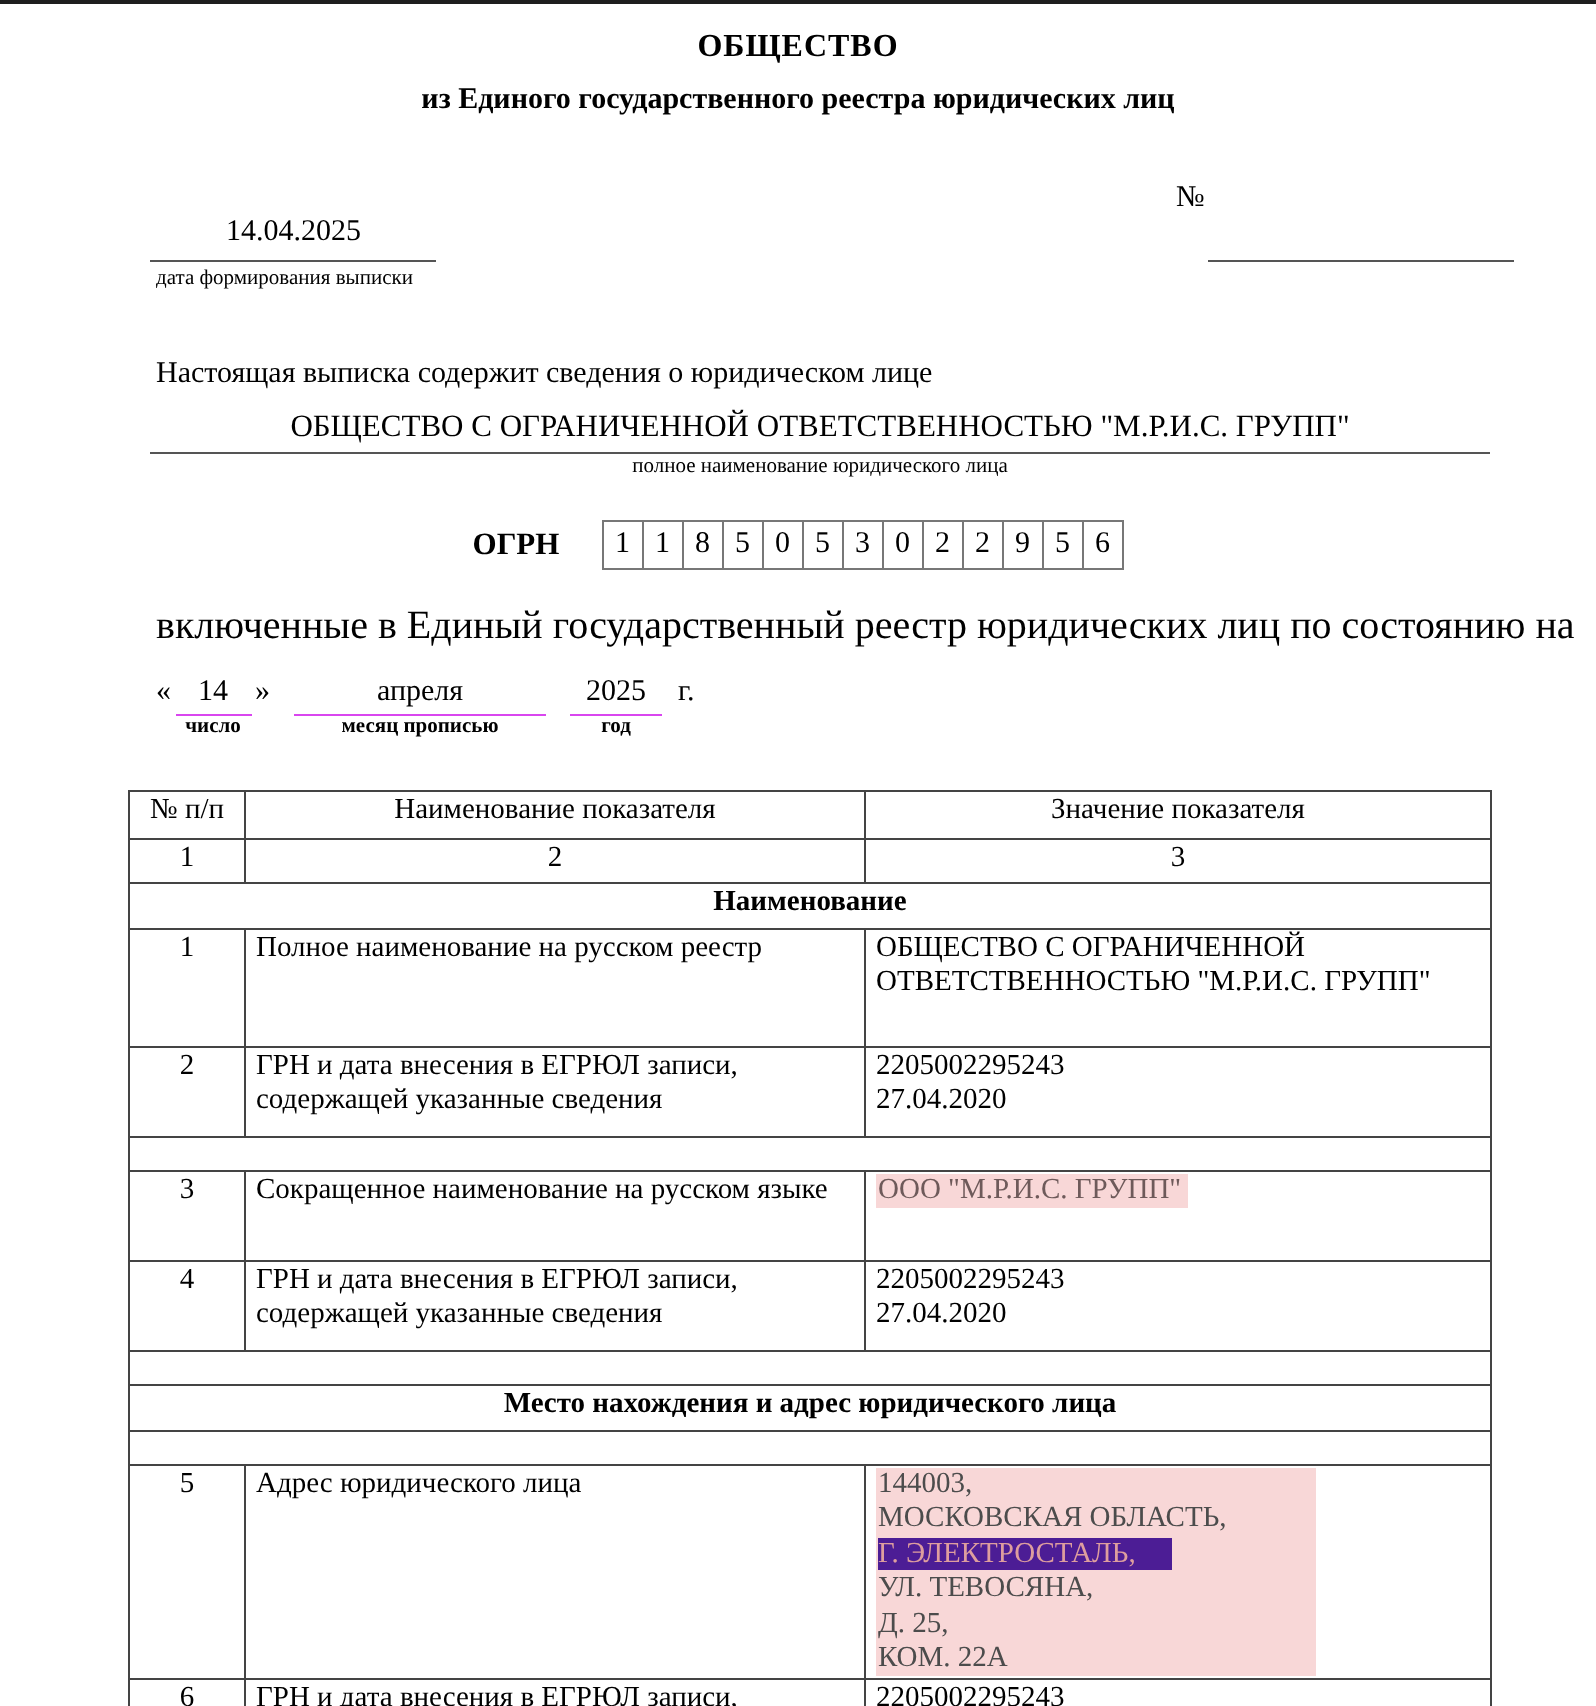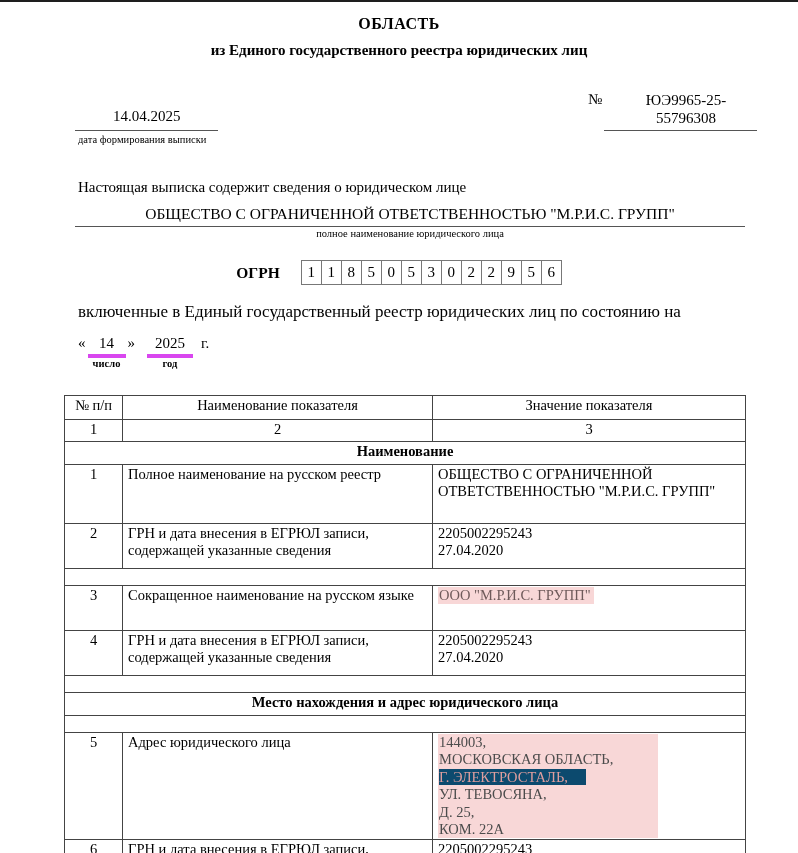--- a/index.html
+++ b/index.html
@@ -32,26 +32,26 @@
   .company-label { width:670px; margin-left:75px; text-align:center; font-size:10.5px; margin-top:1px; }
 
   .ogrn-row { margin-top:21px; display:flex; justify-content:center; align-items:center; }
   .ogrn-label { font-weight:bold; font-size:15.5px; margin-right:22px; }
   .ogrn-boxes { display:inline-flex; }
   .ogrn-digit {
     width:19px; height:23px; border:1px solid #777; margin-left:-1px;
     display:inline-flex; align-items:center; justify-content:center; font-size:15px;
   }
 
-  .included { margin:17px 0 0 78px; font-size:17px; }
+  .included { margin:17px 0 0 78px; font-size:20px; }
 
   .date-words { margin:12px 0 0 78px; font-size:15px; display:flex; align-items:flex-start; }
   .quote { padding-top:1px; }
   .seg { display:inline-flex; flex-direction:column; align-items:center; }
-  .seg .v { width:100%; text-align:center; border-bottom:4px solid #d946ef; padding:1px 0 2px; box-sizing:border-box; }
+  .seg .v { width:100%; text-align:center; border-bottom:1px solid #d946ef; padding:1px 0 2px; box-sizing:border-box; }
   .seg .lab { font-size:10.5px; margin-top:0; white-space:nowrap;font-weight:bold; }
   .seg-day { width:38px; margin:0 2px; }
   .seg-month { width:126px; margin-left:12px; }
   .seg-year { width:46px; margin-left:12px; }
   .g-suffix { margin-left:8px; padding-top:1px; }
 
   table.reg {
     margin:26px 0 0 64px;
     border-collapse:collapse;
     width:681px;
@@ -65,35 +65,31 @@
   tr.colnums td { text-align:center; height:19px; }
   tr.section td { text-align:center; font-weight:bold; height:20px; }
   tr.spacer td { height:14px; }
   tr.r1 td { height:56px; }
   tr.r2 td, tr.r3 td, tr.r4 td, tr.r6 td { height:42px; }
   tr.r5 td { height:99px; }
 
   .hl-inline { background:#f8d7d7; color:#6e5a5a; padding:0 3px 1px 1px; }
   .hl-block { display:inline-block; width:219px; background:#f8d7d7; color:#4c4c4c; padding-left:1px; }
   .hl-block .line { display:block; }
-  .hl-inner { background:#0c4a6e; color:#de9e9e; padding-right:18px; }
+  .hl-inner { background:#4c1d95; color:#de9e9e; padding-right:18px; }
 </style>
 </head>
 <body>
 
-<div class="doc-title">ОБЛАСТЬ</div>
+<div class="doc-title">ОБЩЕСТВО</div>
 <div class="doc-subtitle">из Единого государственного реестра юридических лиц</div>
 
 <div class="meta-row">
   <span class="meta-date">14.04.2025</span>
   <span class="num-sign">№</span>
-  <span class="num-block">
-    <span>ЮЭ9965-25-</span>
-    <span>55796308</span>
-  </span>
   <span class="date-underline"></span>
   <span class="num-underline"></span>
   <span class="date-label">дата формирования выписки</span>
 </div>
 
 <div class="intro">Настоящая выписка содержит сведения о юридическом лице</div>
 
 <div class="company-wrap">
   <span class="company-name">ОБЩЕСТВО С ОГРАНИЧЕННОЙ ОТВЕТСТВЕННОСТЬЮ "М.Р.И.С. ГРУПП"</span>
 </div>
@@ -120,20 +116,24 @@
 
 <div class="included">включенные в Единый государственный реестр юридических лиц по состоянию на</div>
 
 <div class="date-words">
   <span class="quote">«</span>
   <span class="seg seg-day">
     <span class="v">14</span>
     <span class="lab">число</span>
   </span>
   <span class="quote">»</span>
+  <span class="seg seg-month">
+    <span class="v">апреля</span>
+    <span class="lab">месяц прописью</span>
+  </span>
   <span class="seg seg-year">
     <span class="v">2025</span>
     <span class="lab">год</span>
   </span>
   <span class="g-suffix">г.</span>
 </div>
 
 <table class="reg">
   <colgroup>
       <col style="width:58px">

